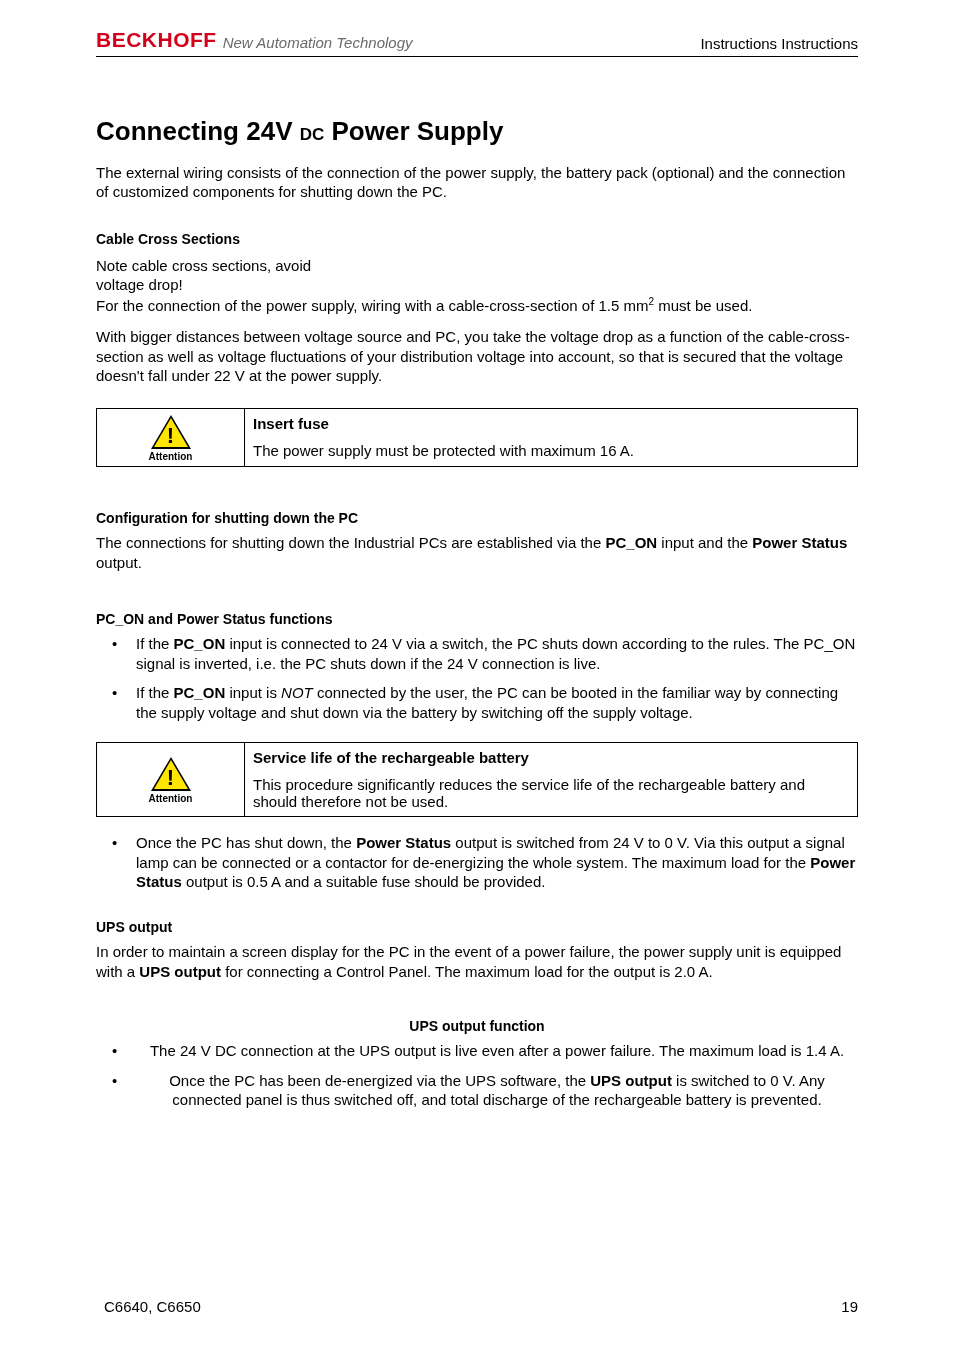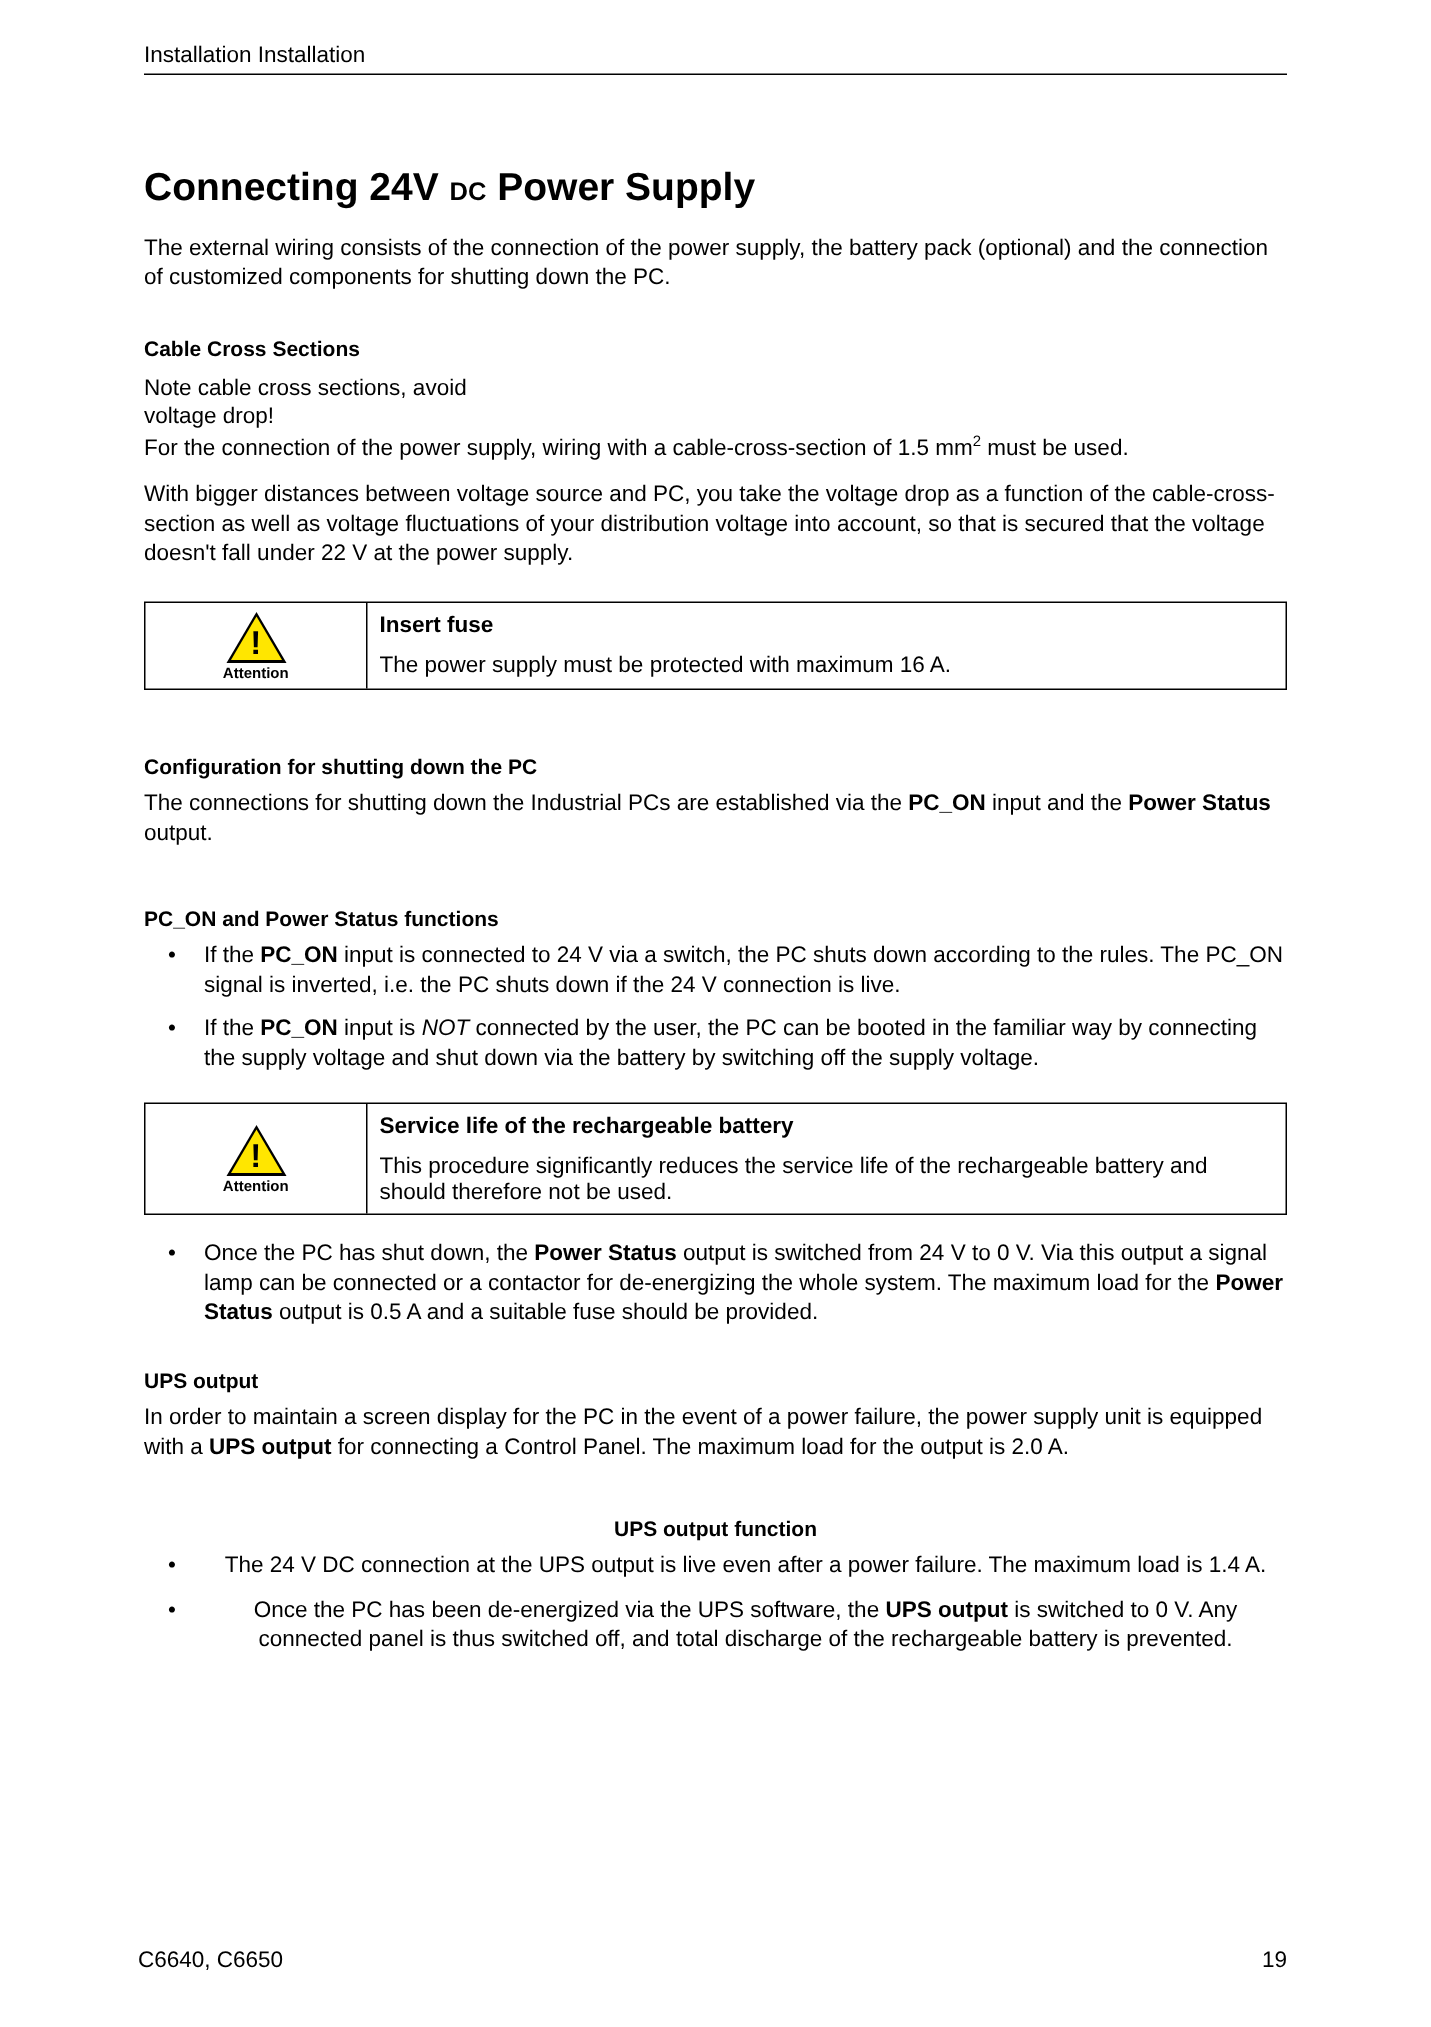--- a/index.html
+++ b/index.html
@@ -123,35 +123,39 @@
   ul.bullets > li::before {
     content: "•";
     position: absolute;
     left: 16px;
     top: 0;
     font-size: 15px;
   }
   .footer {
     position: absolute;
     bottom: 36px;
-    left: 92px;
+    left: 104px;
     right: 96px;
     display: flex;
     justify-content: space-between;
     font-size: 15px;
   }
   .sup { font-size: 10px; vertical-align: super; }
   b { font-weight: bold; }
   i { font-style: italic; }
 </style>
 </head>
 <body>
 
 <div class="header-row">
-  <div class="header-right">Installation Installation</div>
+  <div class="logo-box">
+    <span class="logo-red">BECKHOFF</span>
+    <span class="logo-tag">New Automation Technology</span>
+  </div>
+  <div class="header-right">Instructions Instructions</div>
 </div>
 
 <div class="content-wrap">
 
   <div class="two-col">
     <div class="side-col"></div>
     <div class="main-col">
       <h1>
         <span>Connecting 24V </span><span class="sub">DC</span><span> Power Supply</span>
       </h1>

